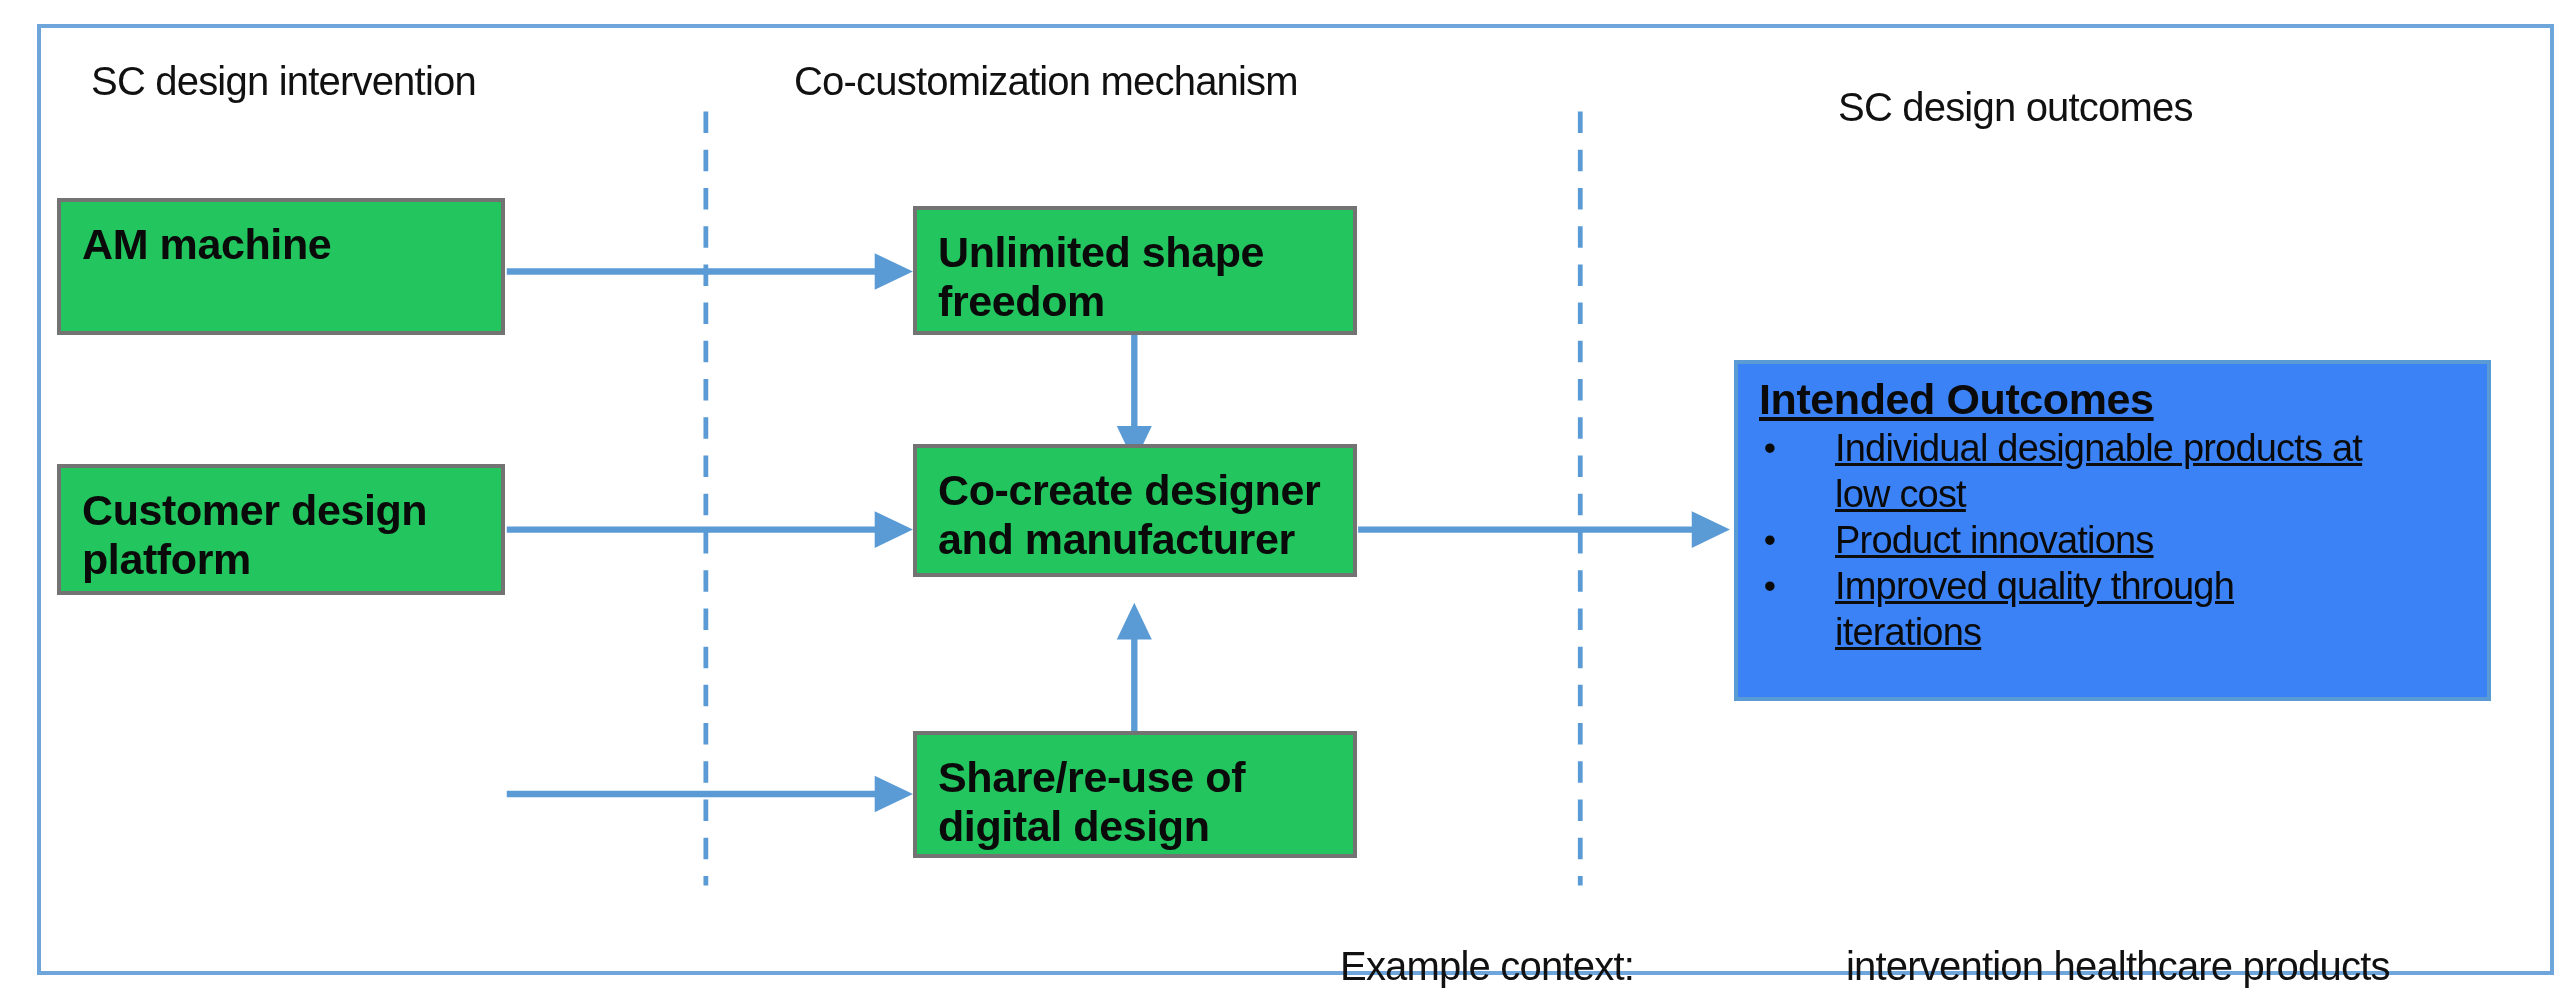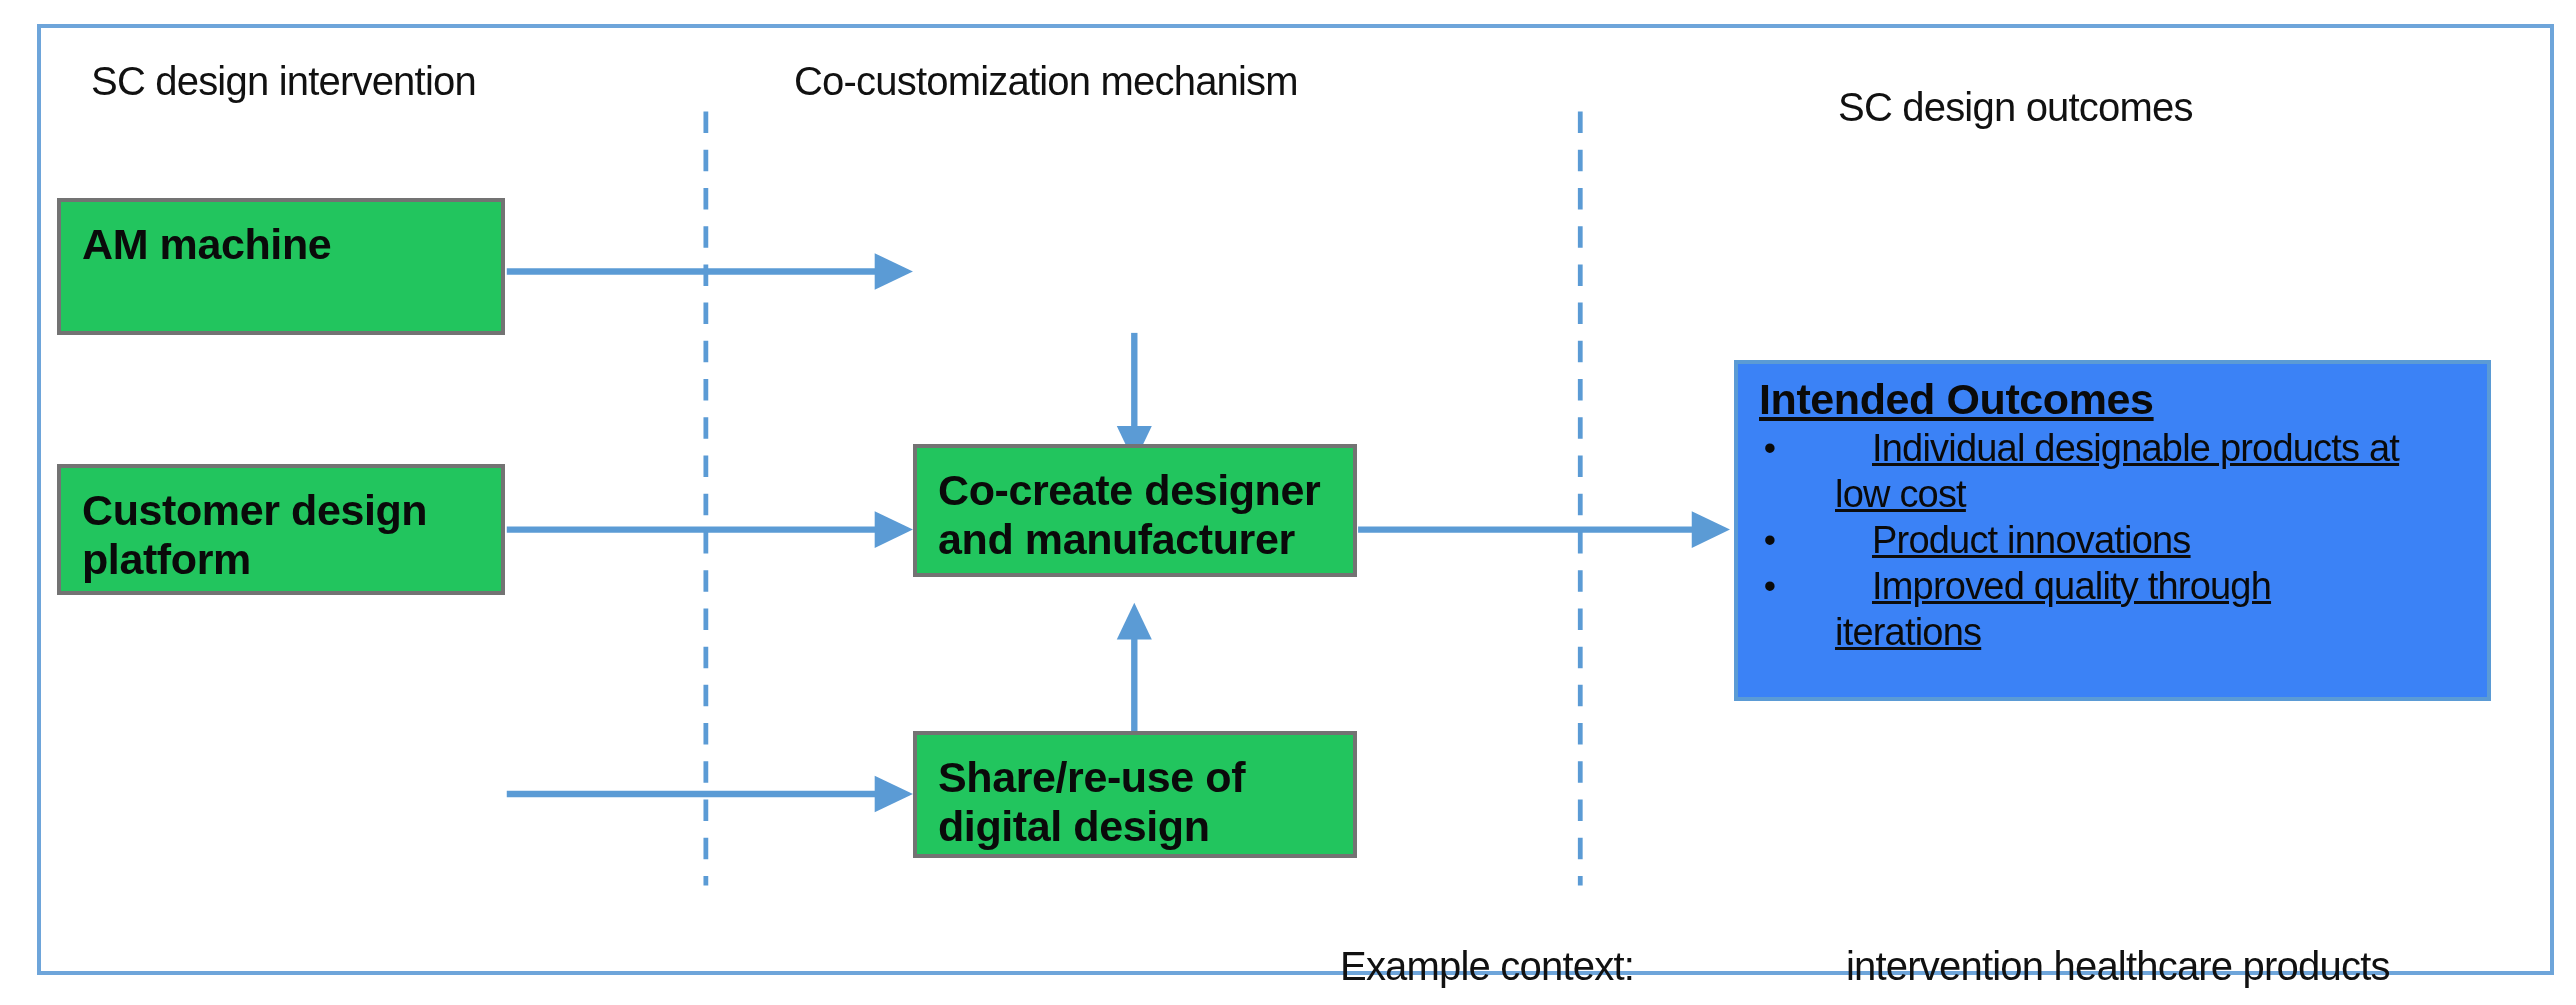--- a/index.html
+++ b/index.html
@@ -92,21 +92,20 @@
   }
   .bullet-marker {
     position: absolute;
     left: 4.8px;
     top: 0;
     font-size: 35px;
     line-height: 46px;
   }
   .bullet-text {
     white-space: pre-line;
-    margin-left: 37px;
   }
   .footer-label, .footer-value {
     position: absolute;
     top: 942px;
     font-size: 40px;
     line-height: 48px;
     letter-spacing: -0.8px;
     color: #111111;
     white-space: nowrap;
   }
@@ -166,20 +165,24 @@
   <div class="dbox" style="left:57px; top:198px; width:448px; height:137px">
     <span class="box-label">AM machine</span>
   </div>
 
   <div class="dbox" style="left:57px; top:464px; width:448px; height:131px">
     <span class="box-label">Customer design
 platform</span>
   </div>
 
 
+  <div class="dbox" style="left:913px; top:206px; width:444px; height:129px">
+    <span class="box-label">Unlimited shape
+freedom</span>
+  </div>
 
   <div class="dbox" style="left:913px; top:444px; width:444px; height:133px">
     <span class="box-label">Co-create designer
 and manufacturer</span>
   </div>
 
   <div class="dbox" style="left:913px; top:731px; width:444px; height:127px">
     <span class="box-label">Share/re-use of
 digital design</span>
   </div>

